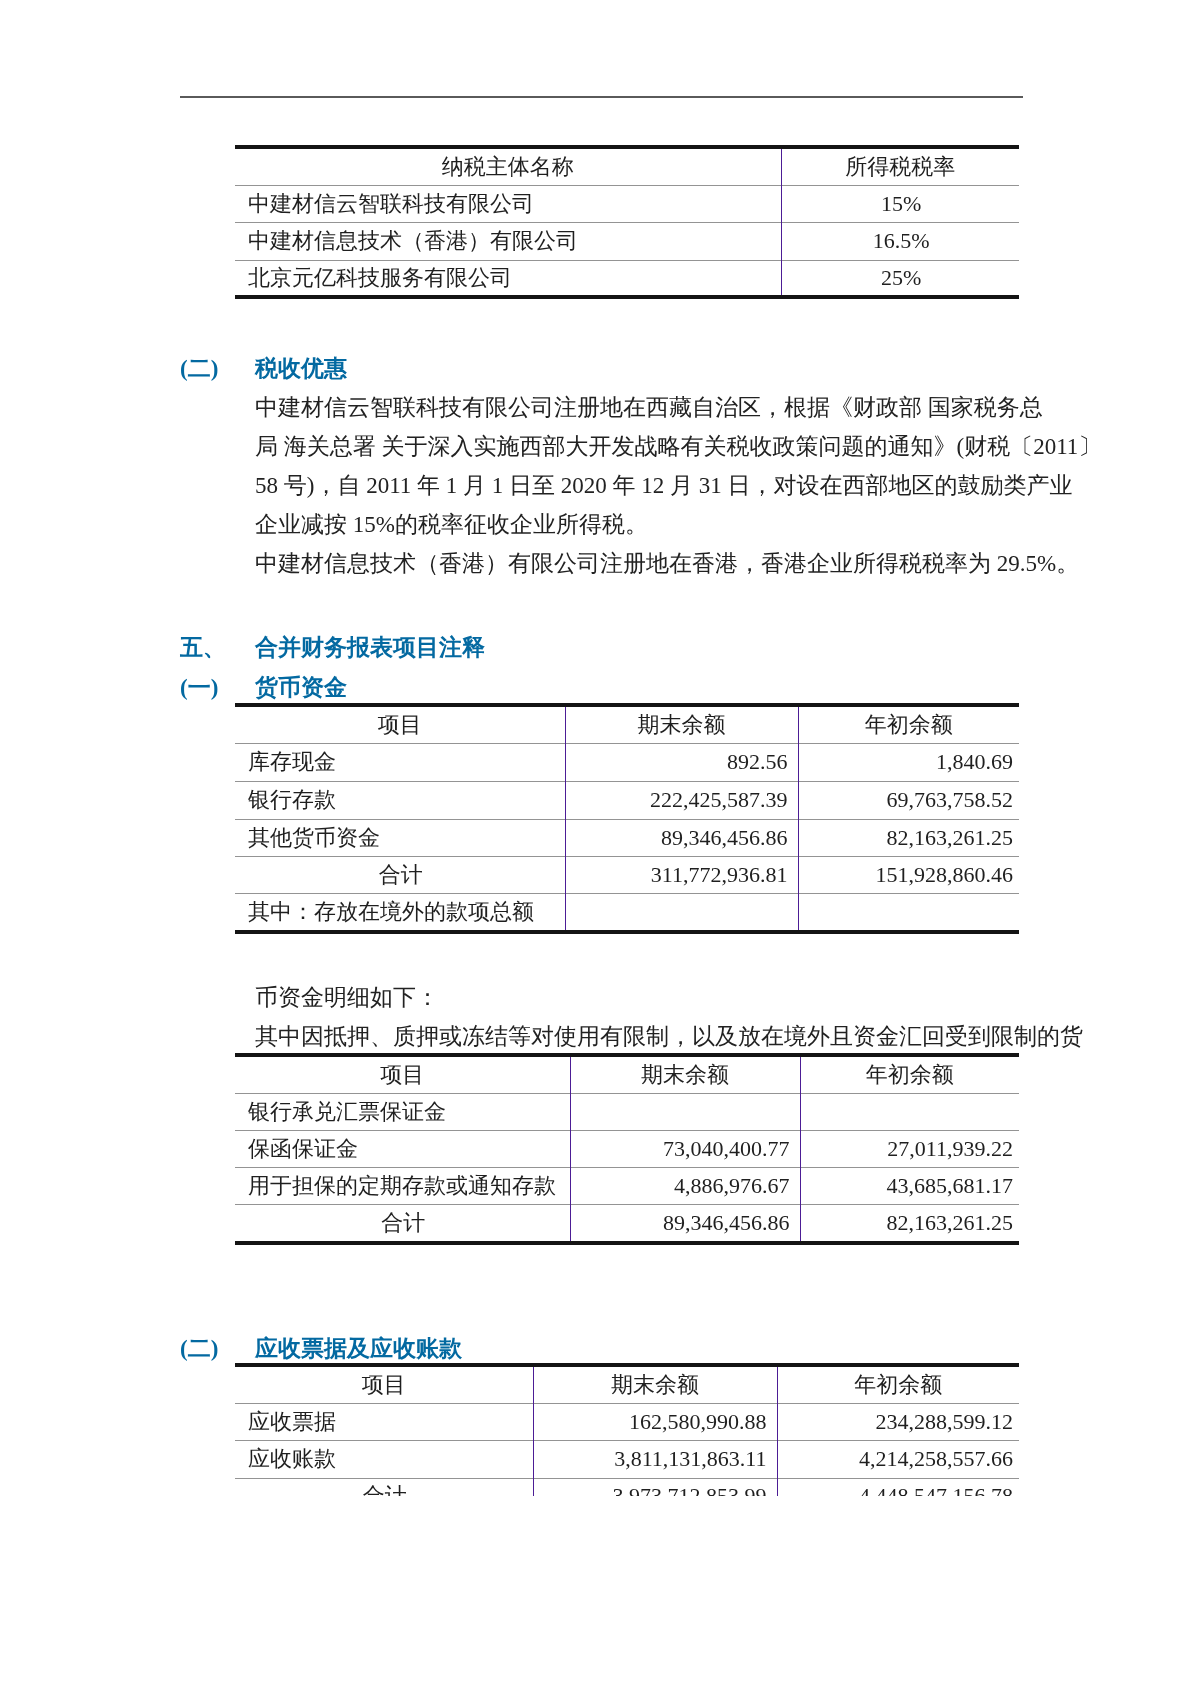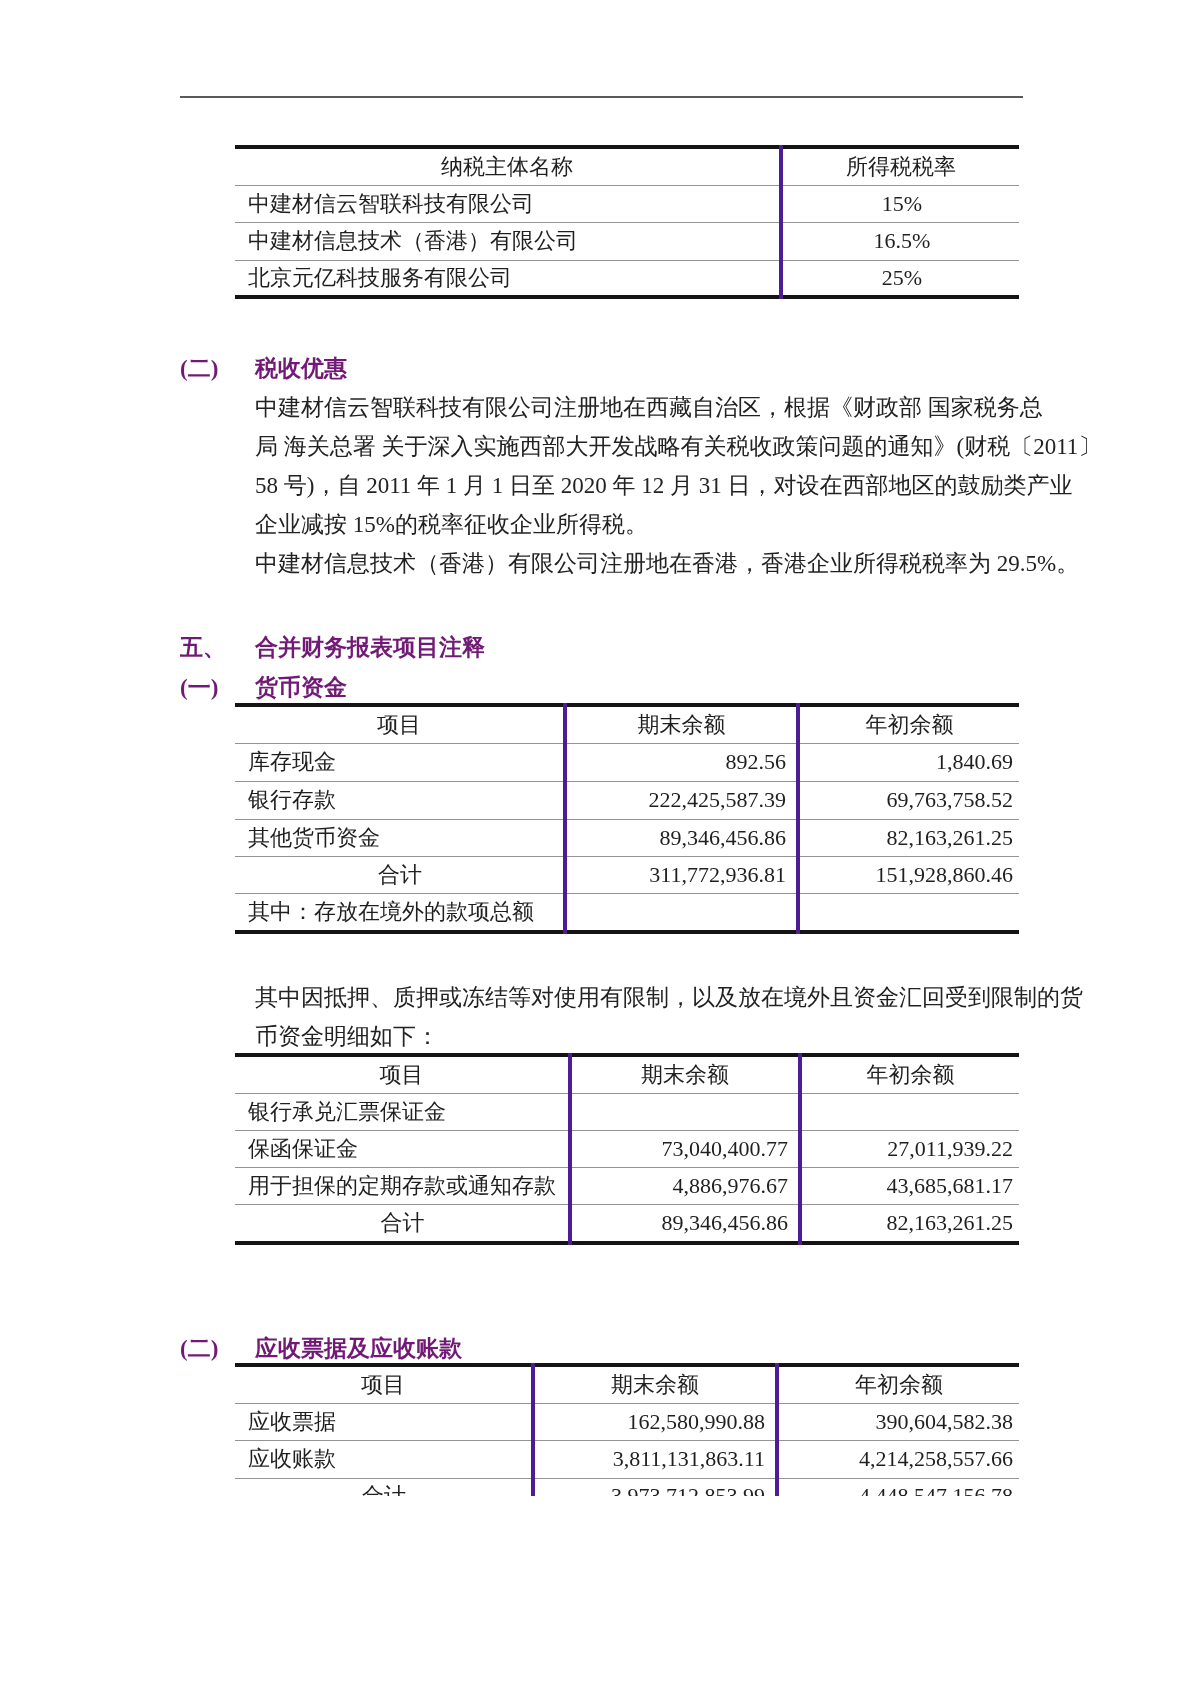--- a/index.html
+++ b/index.html
@@ -20,26 +20,26 @@
     width:100%; border-collapse:collapse; table-layout:fixed;
     border-top:4px solid #141414; border-bottom:4px solid #141414;
     font-size:22px; color:#1f1f1f;
   }
   table.fin th, table.fin td {
     font-weight:normal; padding:0 6px; overflow:hidden; white-space:nowrap;
     vertical-align:middle;
   }
   table.fin thead th { text-align:center; }
   table.fin tbody tr > * { border-top:1px solid #949494;padding-left:8px; }
-  .divL { border-left:4px solid #4c1d95; }
+  .divL { border-left:1px solid #4c1d95; }
   .cl { text-align:left;  padding-left:13px !important; }
   .cc { text-align:center; }
   .n2 { text-align:right; padding-right:10px !important; }
   .n3 { text-align:right; padding-right:6px  !important; }
-  .sechead { position:absolute; left:180px; font-size:23px; font-weight:bold; color:#701a75; white-space:nowrap; }
+  .sechead { position:absolute; left:180px; font-size:23px; font-weight:bold; color:#0369a1; white-space:nowrap; }
   .secnum { display:inline-block; width:75px; }
   .para { position:absolute; left:255px; width:770px; font-size:23px; line-height:39px; color:#222; }
   .para div { white-space:nowrap; }
   .footer {
     position:absolute; left:0; top:1570px; width:1200px;
     text-align:center; font-size:19px; color:#333;
   }
 </style>
 </head>
 <body>
@@ -135,22 +135,22 @@
         <tr style="height:39px">
           <td class="cl">其中：存放在境外的款项总额</td>
           <td class="divL"></td>
           <td class="divL"></td>
         </tr>
       </tbody>
     </table>
   </div>
 
   <div class="para" style="top:978px">
+    <div>币资金明细如下：</div>
     <div>其中因抵押、质押或冻结等对使用有限制，以及放在境外且资金汇回受到限制的货</div>
-    <div>币资金明细如下：</div>
   </div>
 
   <div class="tblwrap" style="top:1053px">
     <table class="fin">
       <colgroup>
           <col style="width:335px">
           <col style="width:230px">
           <col>
         </colgroup>
       <thead>
@@ -200,21 +200,21 @@
         <tr style="height:38px">
           <th class="cc">项目</th>
           <th class="cc divL">期末余额</th>
           <th class="cc divL">年初余额</th>
         </tr>
       </thead>
       <tbody>
         <tr style="height:37px">
           <td class="cl">应收票据</td>
           <td class="n2 divL">162,580,990.88</td>
-          <td class="n3 divL">390,604,582.38</td>
+          <td class="n3 divL">234,288,599.12</td>
         </tr>
         <tr style="height:38px">
           <td class="cl">应收账款</td>
           <td class="n2 divL">3,811,131,863.11</td>
           <td class="n3 divL">4,214,258,557.66</td>
         </tr>
         <tr style="height:37px">
           <td class="cc">合计</td>
           <td class="n2 divL">3,973,712,853.99</td>
           <td class="n3 divL">4,448,547,156.78</td>

